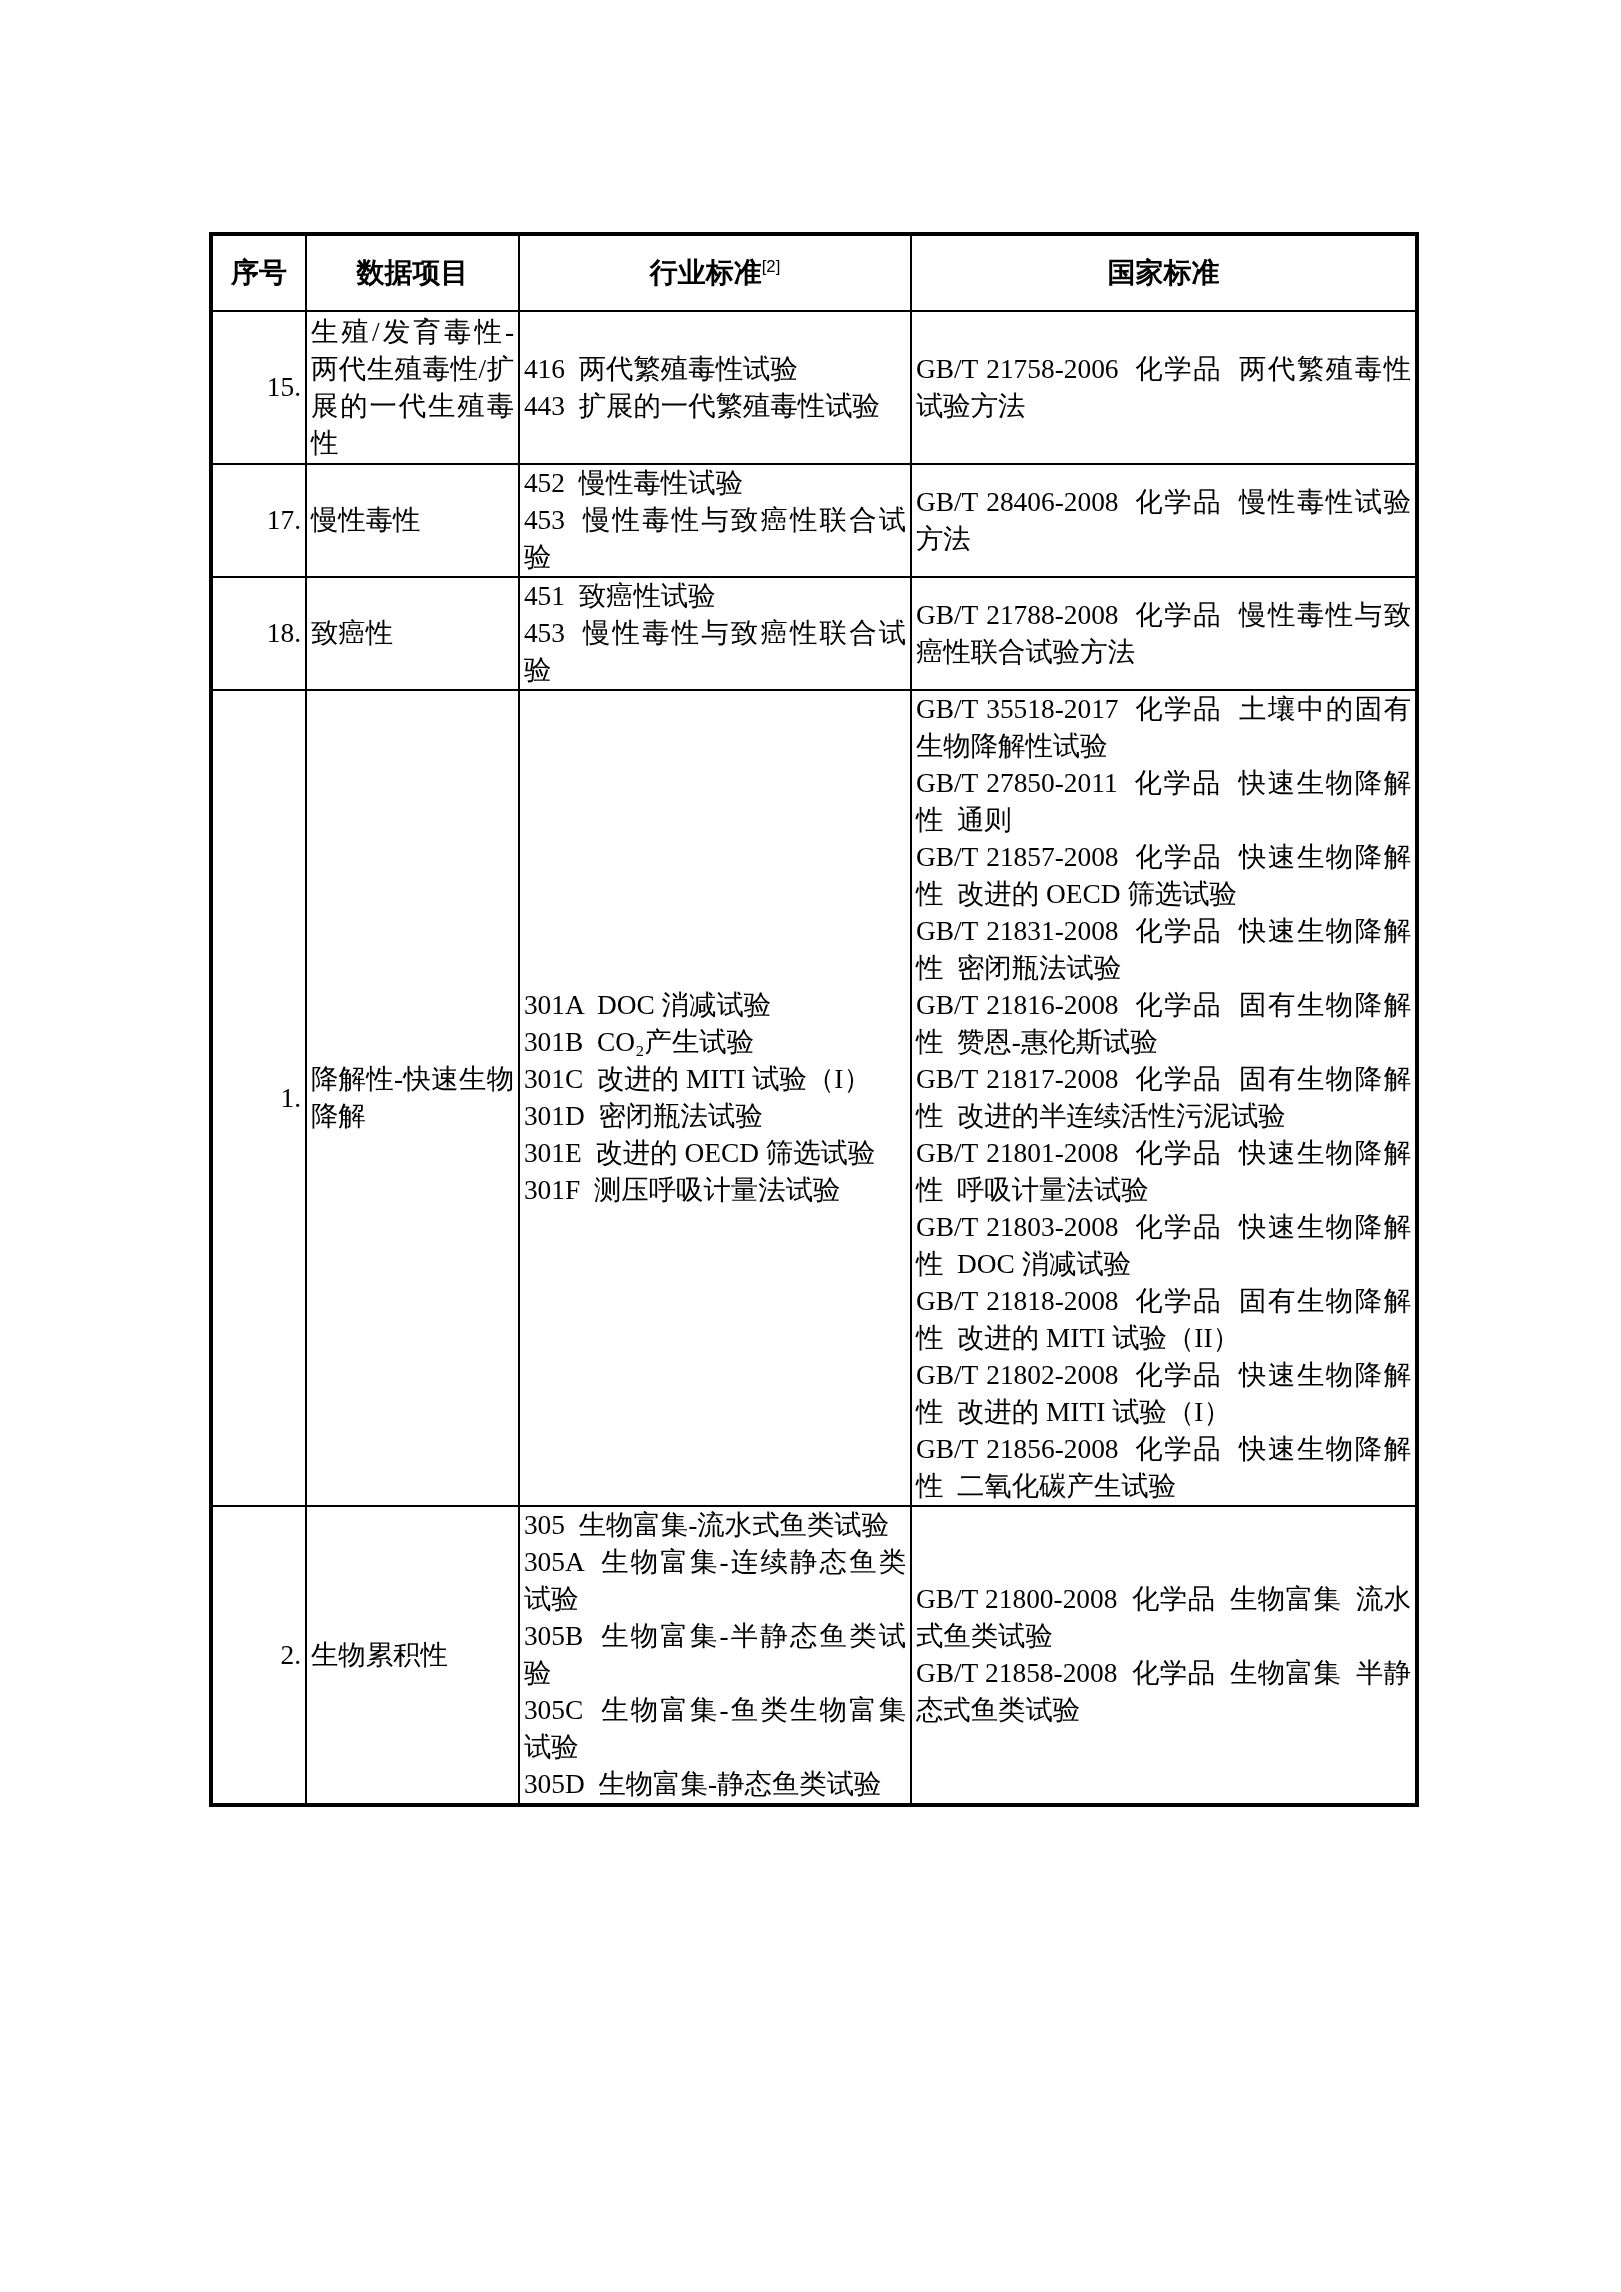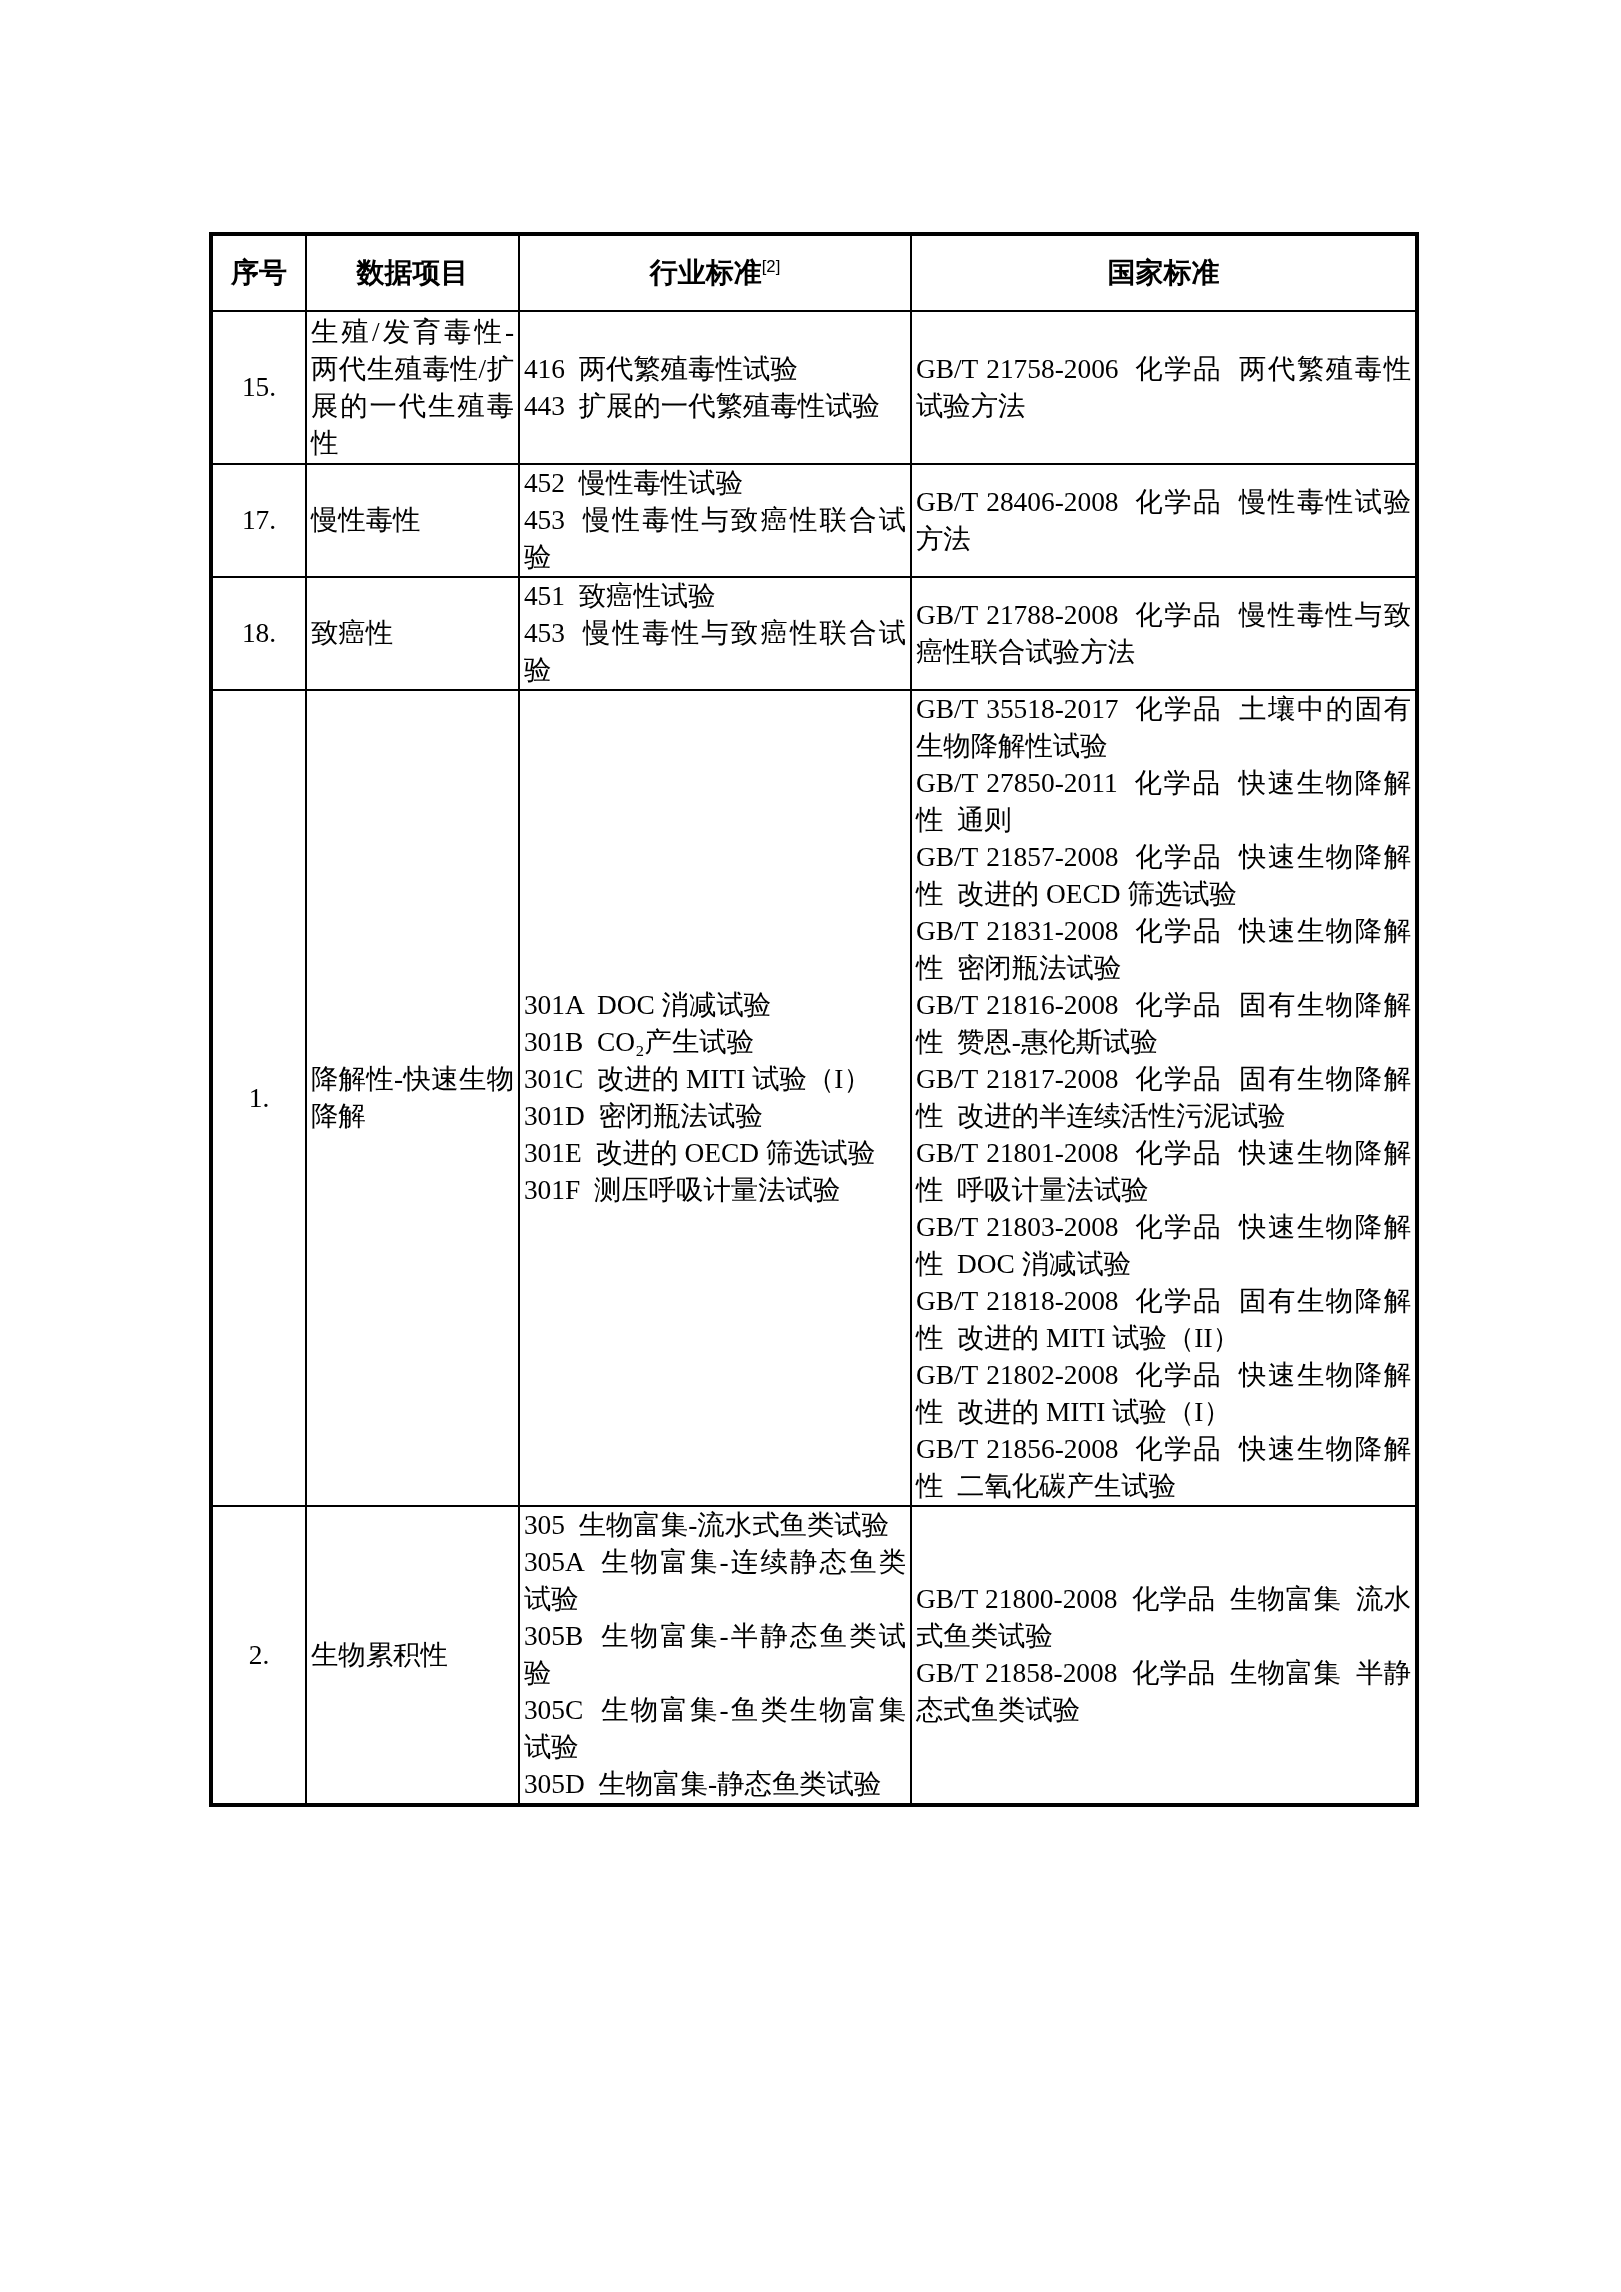--- a/index.html
+++ b/index.html
@@ -26,21 +26,21 @@
   tbody tr:nth-child(3) { height:113px; }
   tbody tr:nth-child(4) { height:113px; }
   tbody tr:nth-child(5) { height:63px;  }
   tbody tr:nth-child(6) { height:818px; }
   tbody tr:nth-child(7) { height:297px; }
   table.std td {
     font-size:27.4px; line-height:37px; vertical-align:middle; padding:0 3.9px;margin-left:45px;
   }
   td .cellwrap { white-space:pre-wrap; text-align:justify; }
   td.c-no { text-align:center; }
-  td.c-no .cellwrap { text-align:center; }
+  td.c-no .cellwrap { text-align:right; }
   td.c-item .cellwrap { text-align:justify; }
   td.section-cell {
     font-family:"Liberation Sans","DejaVu Sans",sans-serif;
     font-weight:bold; font-size:28px; padding-left:5.9px;
     text-align:left; vertical-align:middle;
   }
   th sup { font-size:16.7px; font-weight:normal; vertical-align:super; line-height:0; }
   .page-footer {
     position:absolute; left:209px; top:2109px;
     font-size:27px; line-height:39px; white-space:pre; letter-spacing:1px;margin-left:8px;

